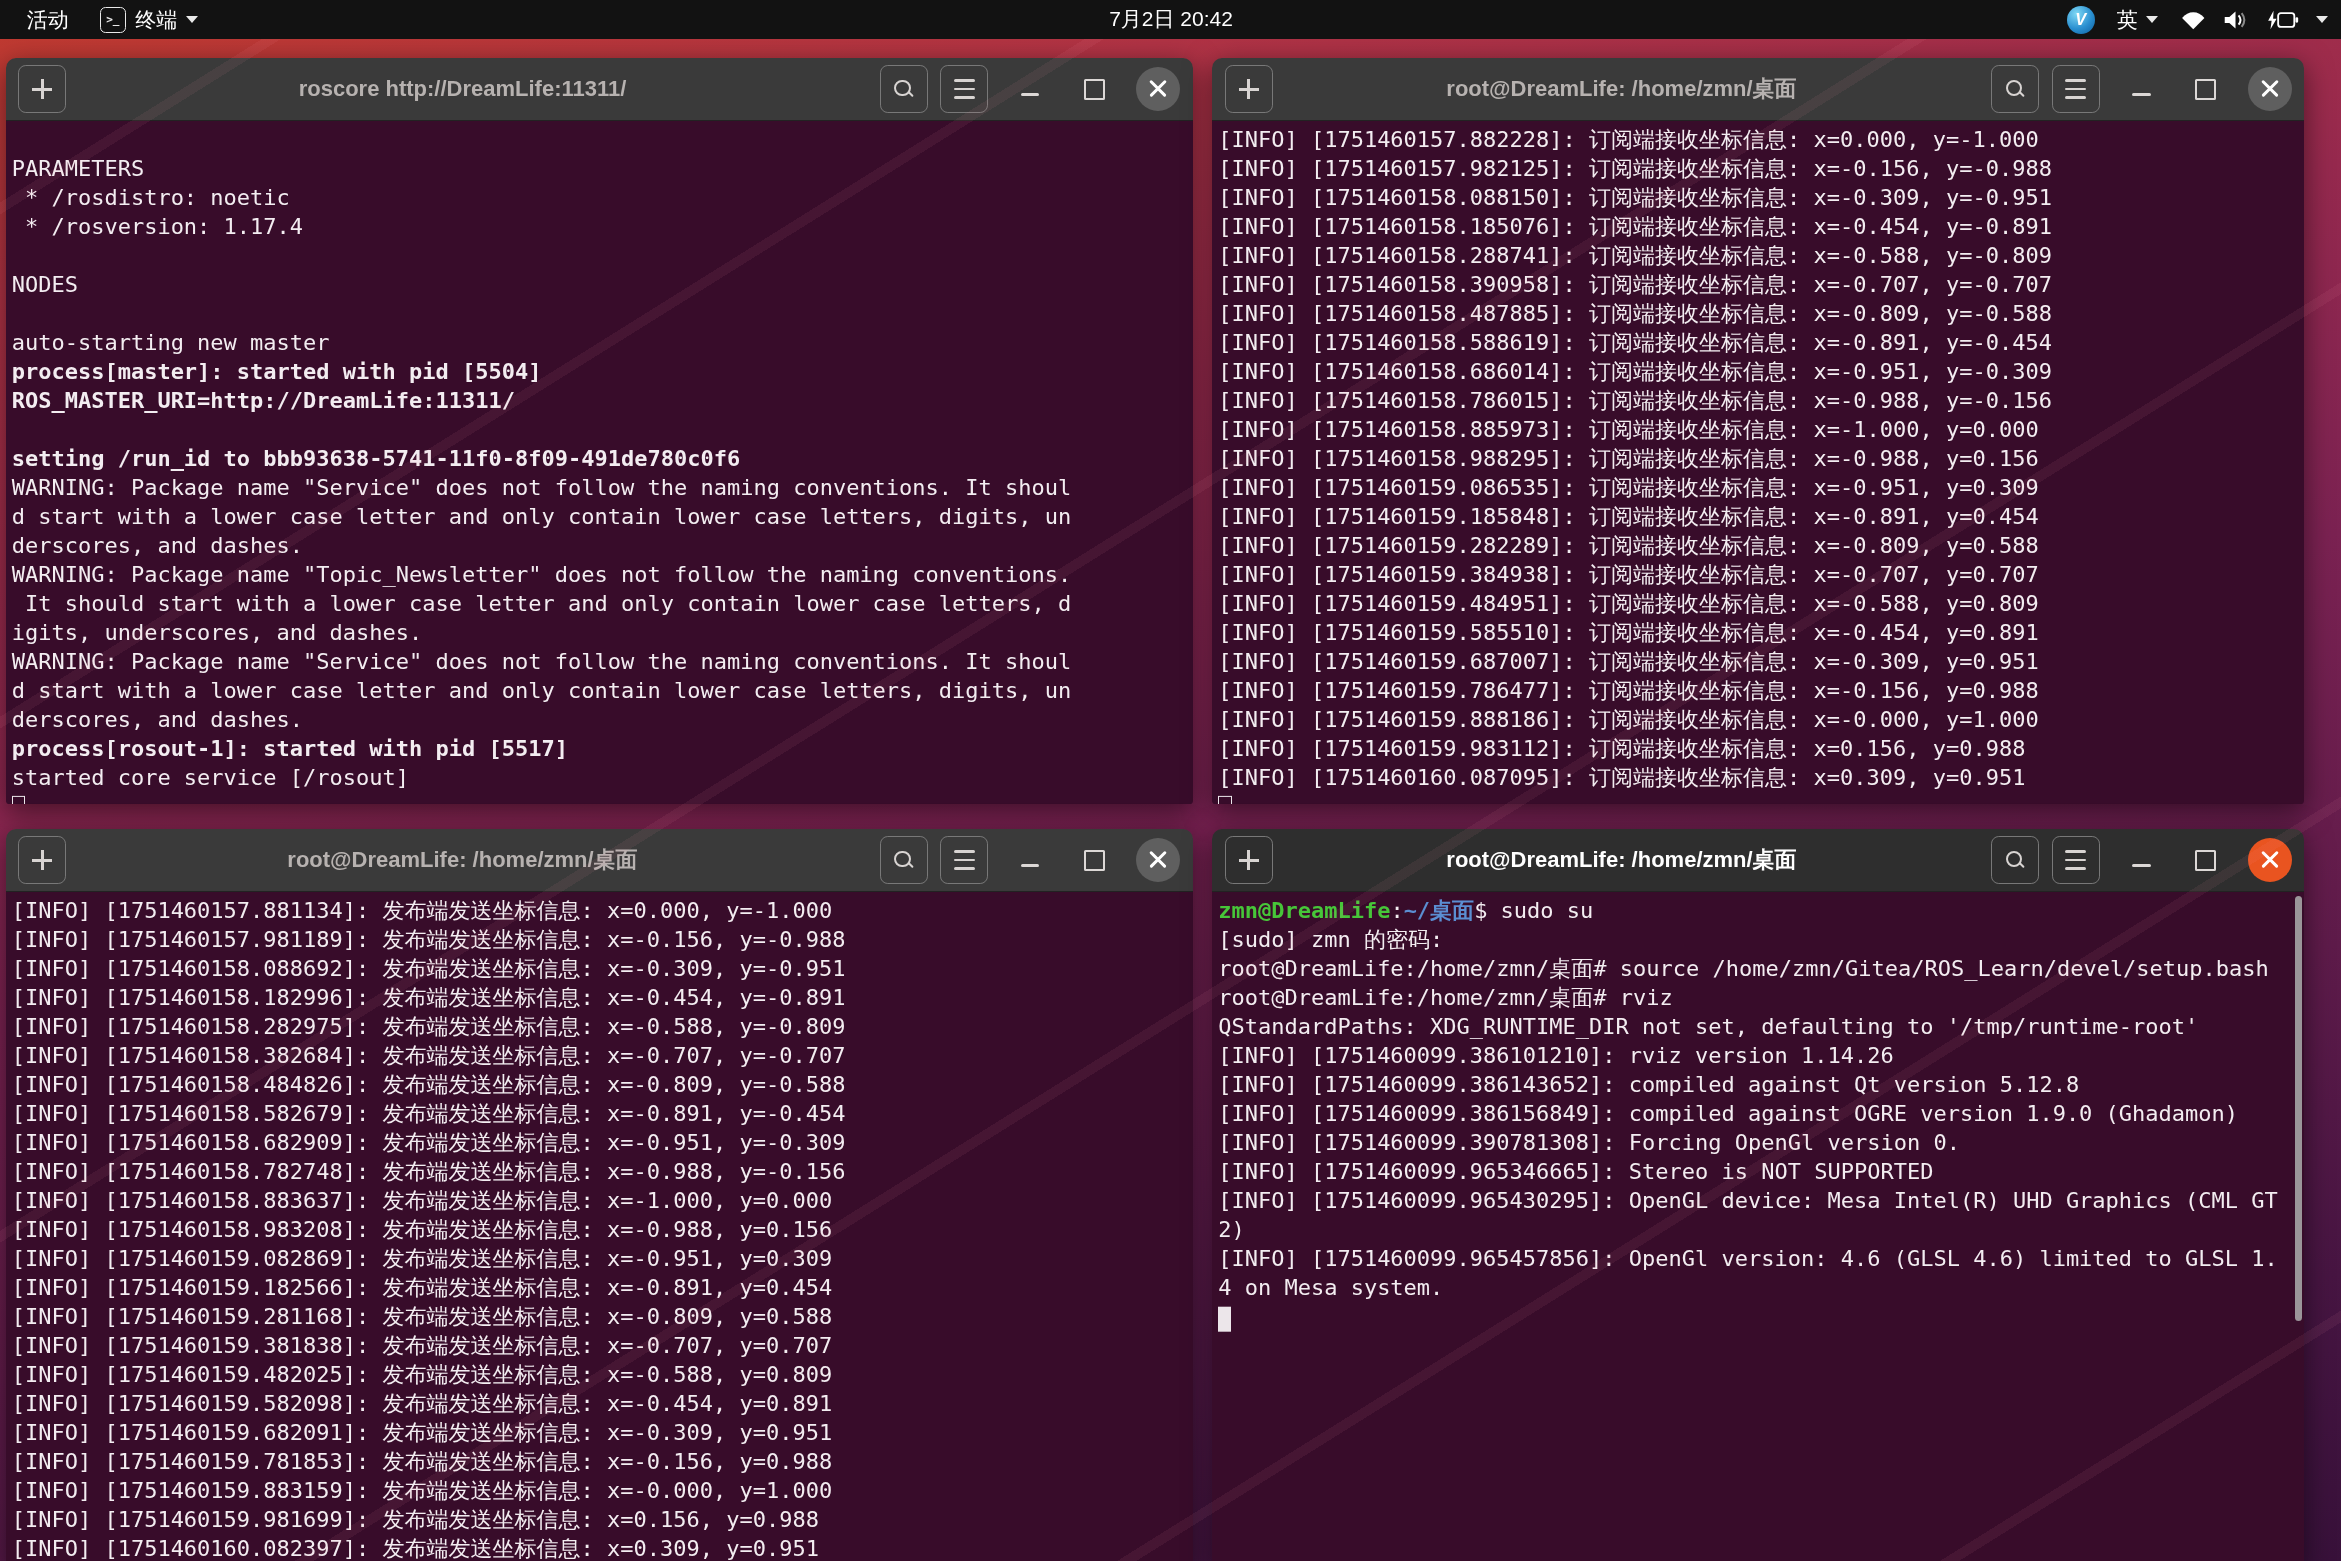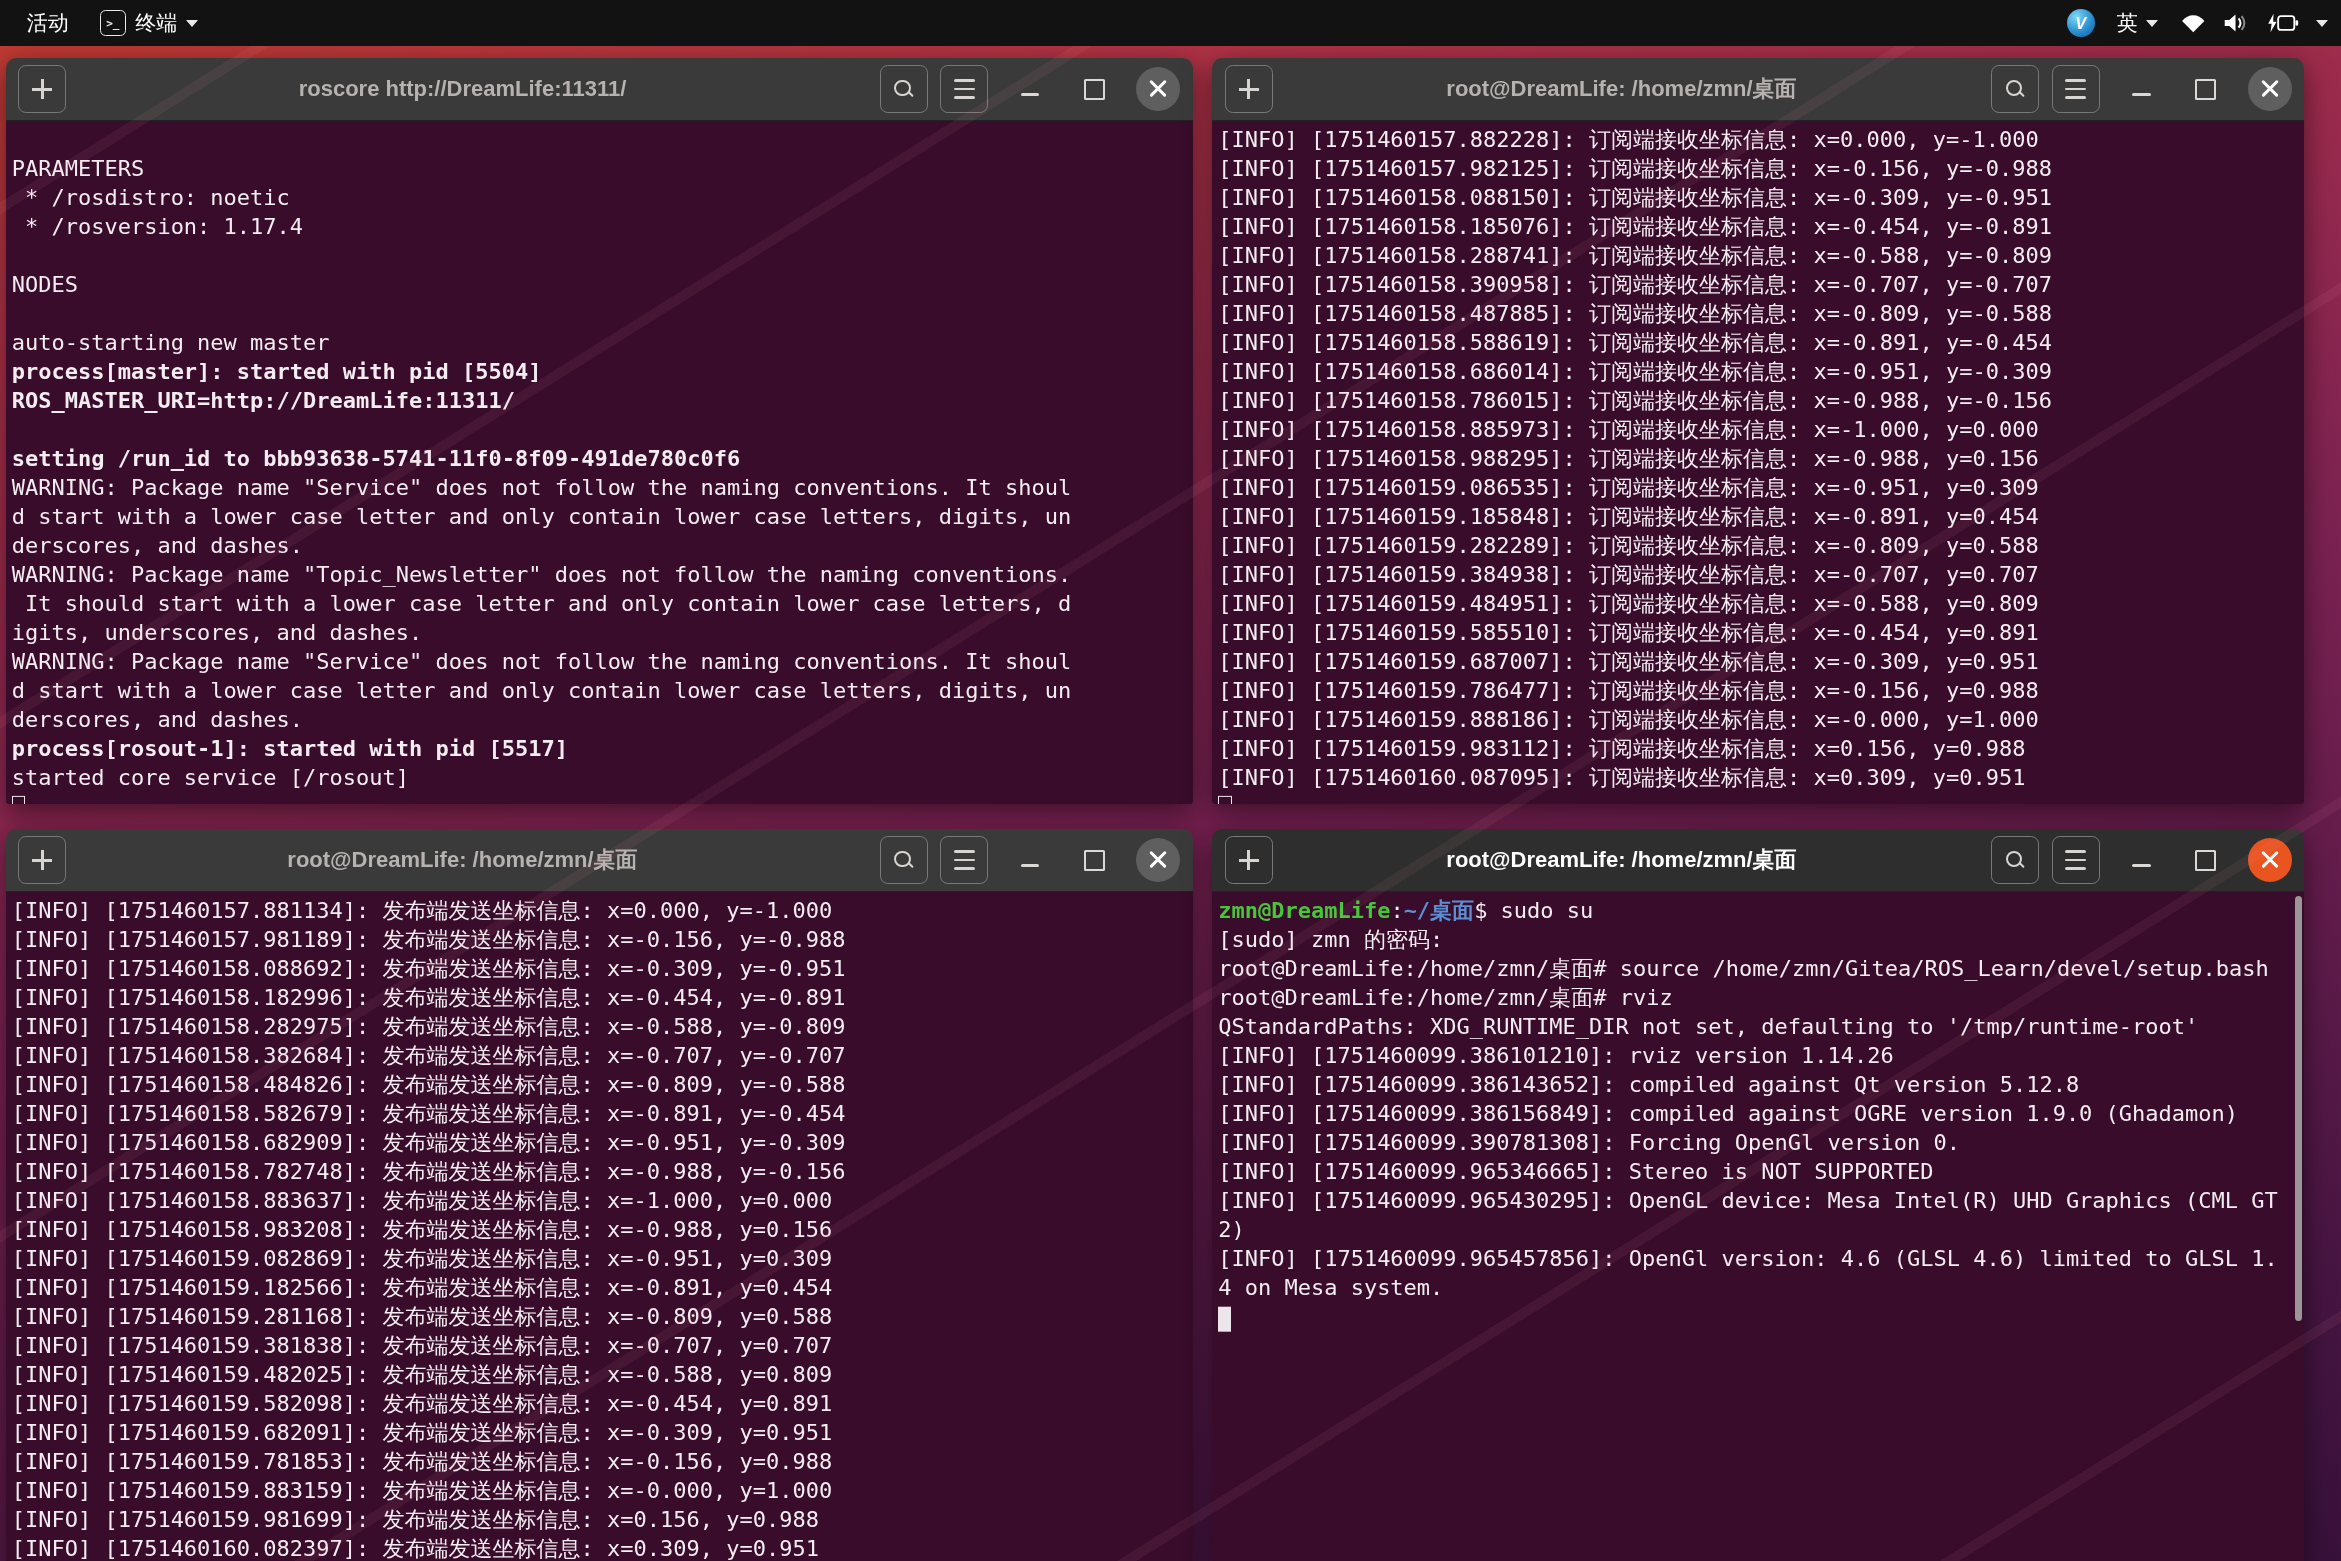--- a/index.html
+++ b/index.html
@@ -2,21 +2,21 @@
 <html style="font-size:12.5px"><head>
 <meta charset="utf-8">
 <style>
   html,body{margin:0;padding:0;}
   body{width:2342px;height:1561px;overflow:hidden;position:relative;
        font-family:"Liberation Sans",sans-serif;
        background:linear-gradient(168deg,#c23b2e 0%,#b13345 14%,#96294e 32%,#7b2252 50%,#5e1b4a 70%,#471542 86%,#38113a 100%);}
   body::after{content:"";position:absolute;inset:39px 0 0 0;pointer-events:none;
        background:repeating-linear-gradient(-32deg,transparent 0 203px,rgba(255,150,170,.07) 203px 213px,transparent 213px 436px);}
   
-  .topbar{position:absolute;top:0;left:0;width:100%;height:46px;background:#121212;color:#fff;
+  .topbar{position:absolute;top:0;left:0;width:100%;height:39px;background:#121212;color:#fff;
           display:flex;align-items:center;z-index:50;font-size:21px;}
   .tb-left{display:flex;align-items:center;gap:26.5px;padding-left:22px;}
   .tb-activities{padding:3.1px 4.7px;}
   .tb-app{display:flex;align-items:center;gap:9.3px;}
   .term-glyph{width:24px;height:24px;border:1.6px solid #e9e9e9;border-radius:5.5px;display:flex;
               align-items:center;justify-content:center;font-family:"DejaVu Sans Mono",monospace;
               font-size:11px;font-weight:bold;line-height:1;color:#e9e9e9;}
   .caret-down{width:0;height:0;border-left:6.2px solid transparent;border-right:6.2px solid transparent;
               border-top:7px solid #e9e9e9;display:inline-block;}
   .tb-clock{position:absolute;left:0;right:0;text-align:center;pointer-events:none;}
@@ -78,20 +78,23 @@
 
 <div class="topbar">
   <div class="tb-left">
     <div class="tb-activities">活动</div>
     <div class="tb-app">
       <span class="term-glyph">&gt;_</span>
       <span>终端</span>
       <span class="caret-down"></span>
     </div>
   </div>
+  <div class="tb-clock">
+    <span>7月2日 20:42</span>
+  </div>
   <div class="tb-right">
     <span class="vproxy">V</span>
     <span class="tb-lang">
       <span>英</span>
       <span class="caret-down"></span>
     </span>
     <span class="sysicons">
       <svg width="26.5" height="20" viewBox="0 0 34 26">
         <path d="M17 25 L2.5 10.5 C6.5 5.5 11.5 3 17 3 C22.5 3 27.5 5.5 31.5 10.5 Z" fill="#ffffff"></path>
       </svg>

